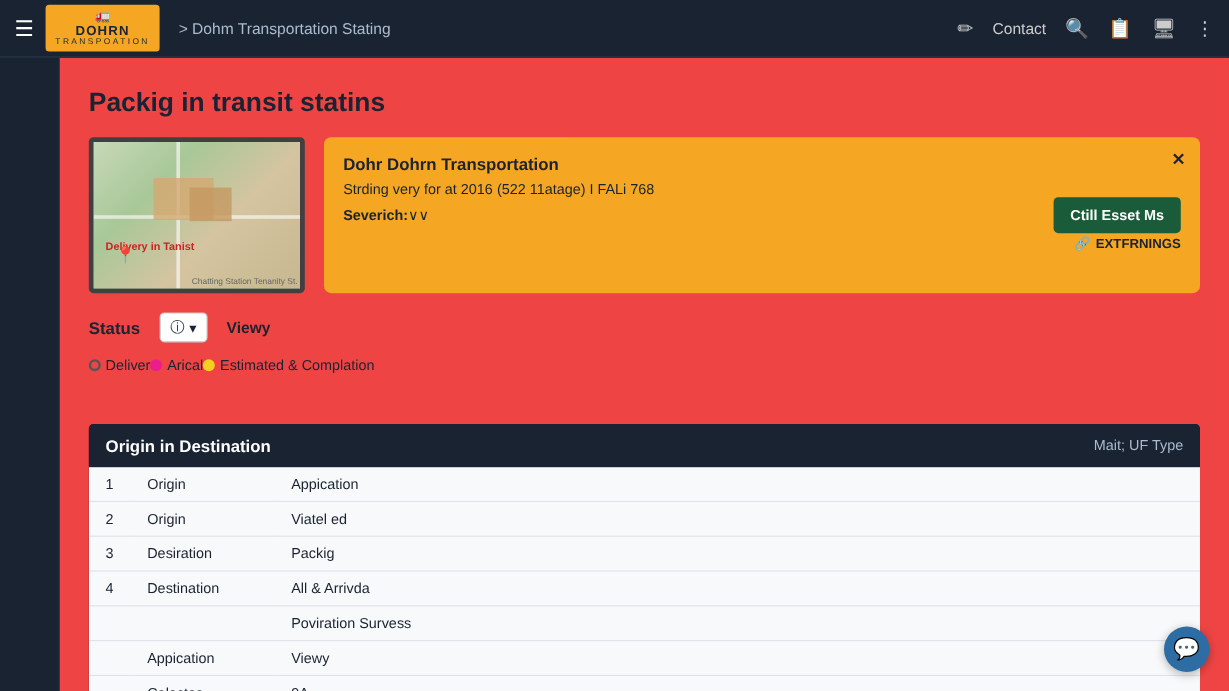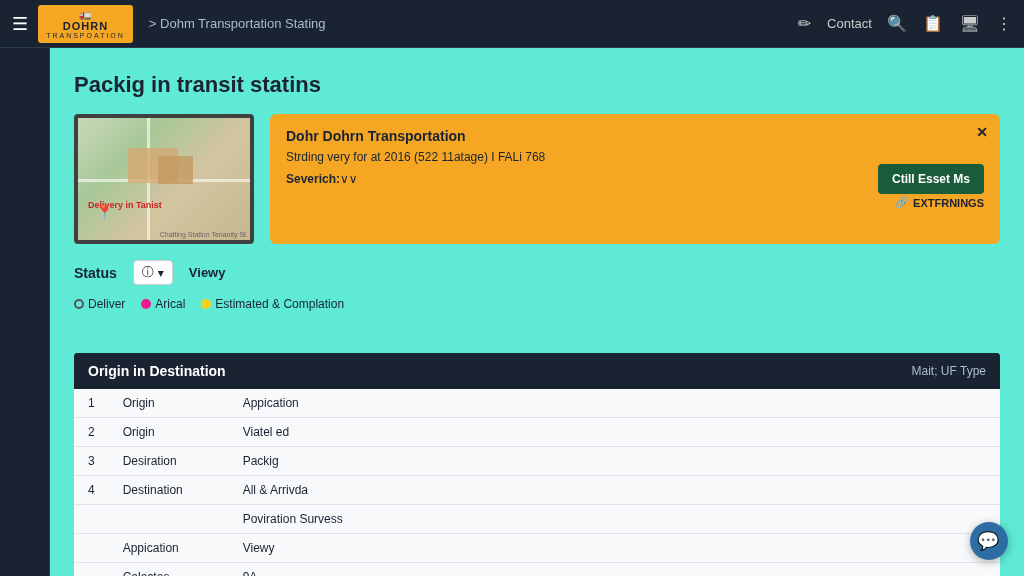--- a/index.html
+++ b/index.html
@@ -92,21 +92,21 @@
     .sidebar {
       width: 50px;
       background: #1a2332;
       border-right: 1px solid #2a3a4a;
       flex-shrink: 0;
     }
 
     
     .content {
       flex: 1;
-      background: #5eead4;
+      background: #ef4444;
       overflow-y: auto;
       padding: 24px 24px 16px 24px;
       color: #1a2332;
     }
 
     .page-title {
       font-size: 22px;
       font-weight: bold;
       color: #1a2332;
       margin-bottom: 16px;
@@ -287,21 +287,20 @@
     }
     .status-view-btn {
       font-size: 13px;
       color: #1a2332;
       cursor: pointer;
       font-weight: bold;
     }
     .legend-row {
       display: flex;
       align-items: center;
-      gap: 16px;
       margin-bottom: 14px;
       font-size: 12px;
       color: #1a2332;
     }
     .legend-item {
       display: flex;
       align-items: center;
       gap: 4px;
     }
     .legend-dot {

